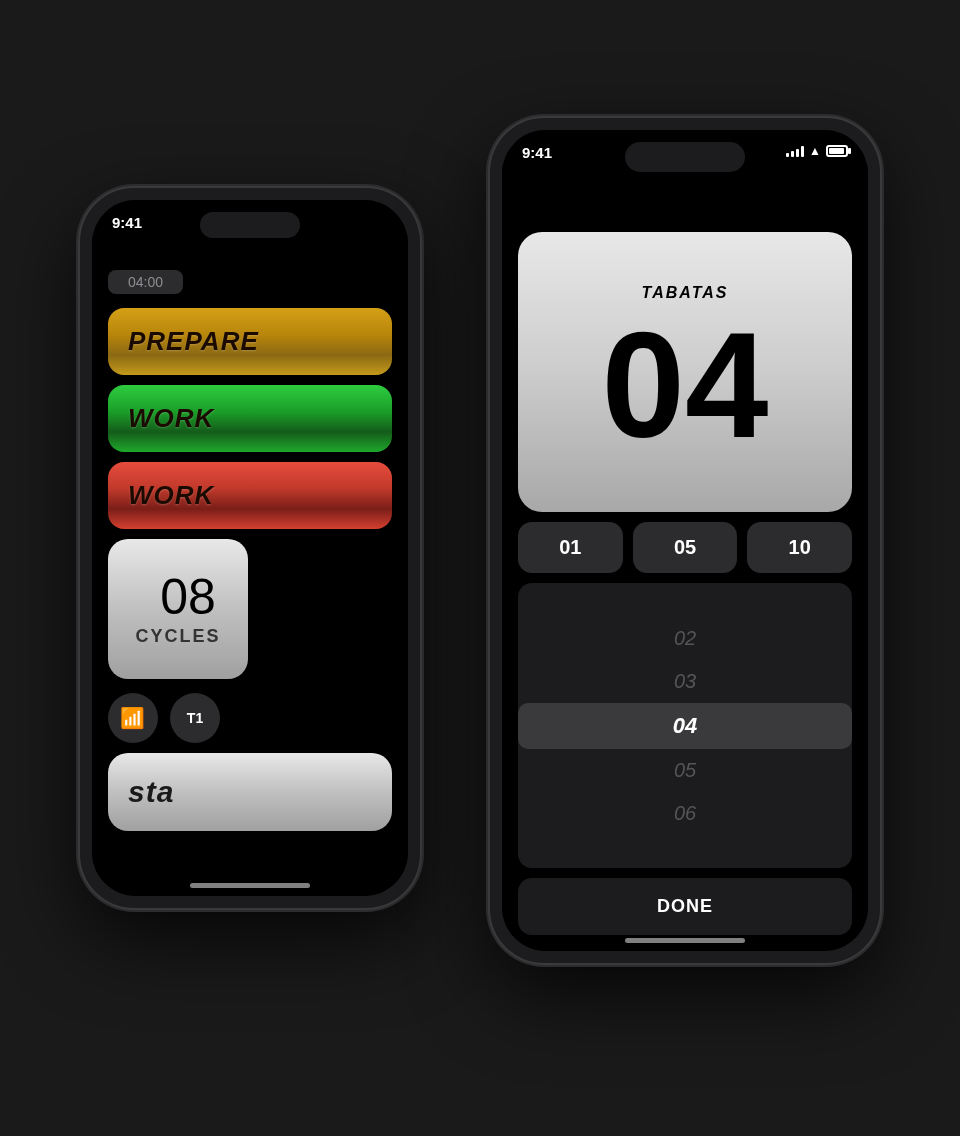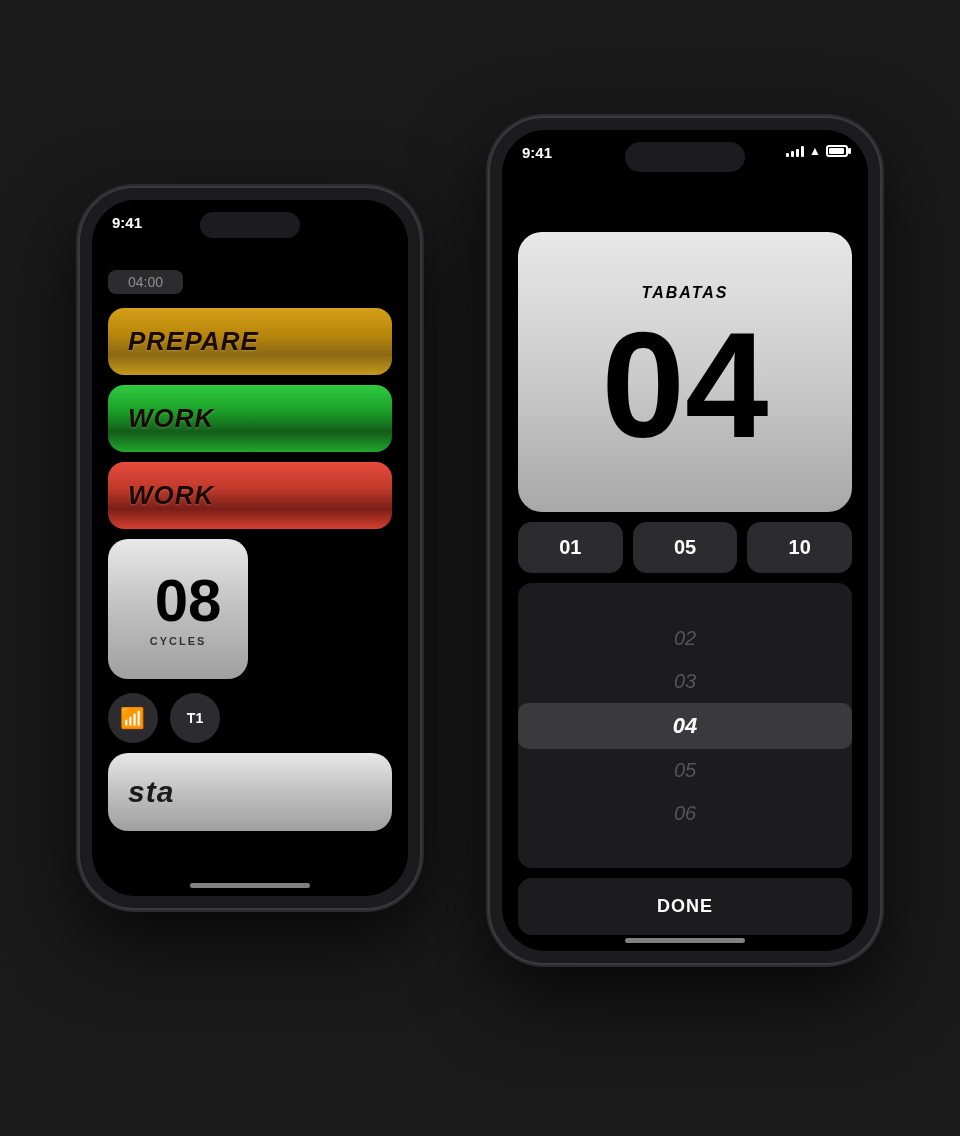--- a/index.html
+++ b/index.html
@@ -224,29 +224,29 @@
       width: 140px;
       height: 140px;
       display: flex;
       flex-direction: column;
       align-items: center;
       justify-content: center;
       align-self: flex-start;
     }
 
     .cycles-number {
-      font-size: 60px;
-      font-weight: 700;
+      font-size: 50px;
+      font-weight: 400;
       color: #000;
       line-height: 1;
       margin-left: 20px;
     }
 
     .cycles-label {
-      font-size: 11px;
+      font-size: 18px;
       font-weight: 700;
       color: #333;
       letter-spacing: 2px;
       margin-top: 4px;
     }
 
     .bottom-icons-row {
       display: flex;
       align-items: center;
       gap: 12px;

